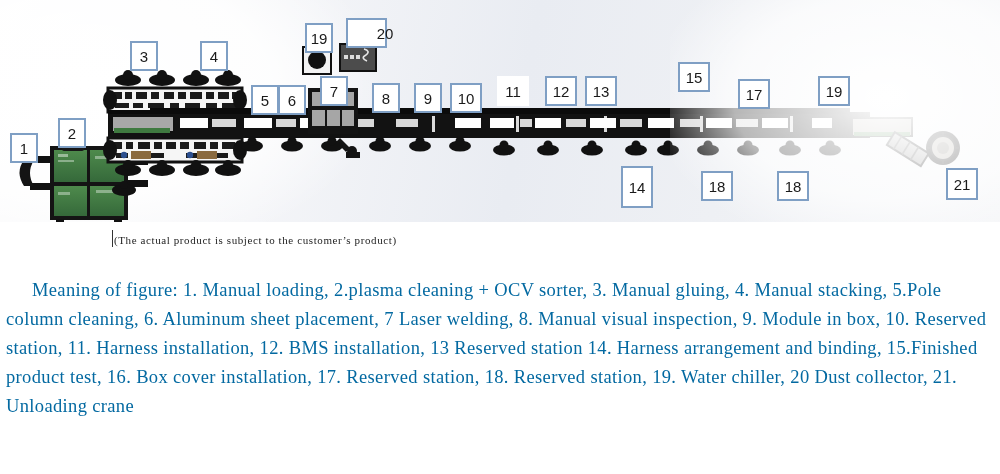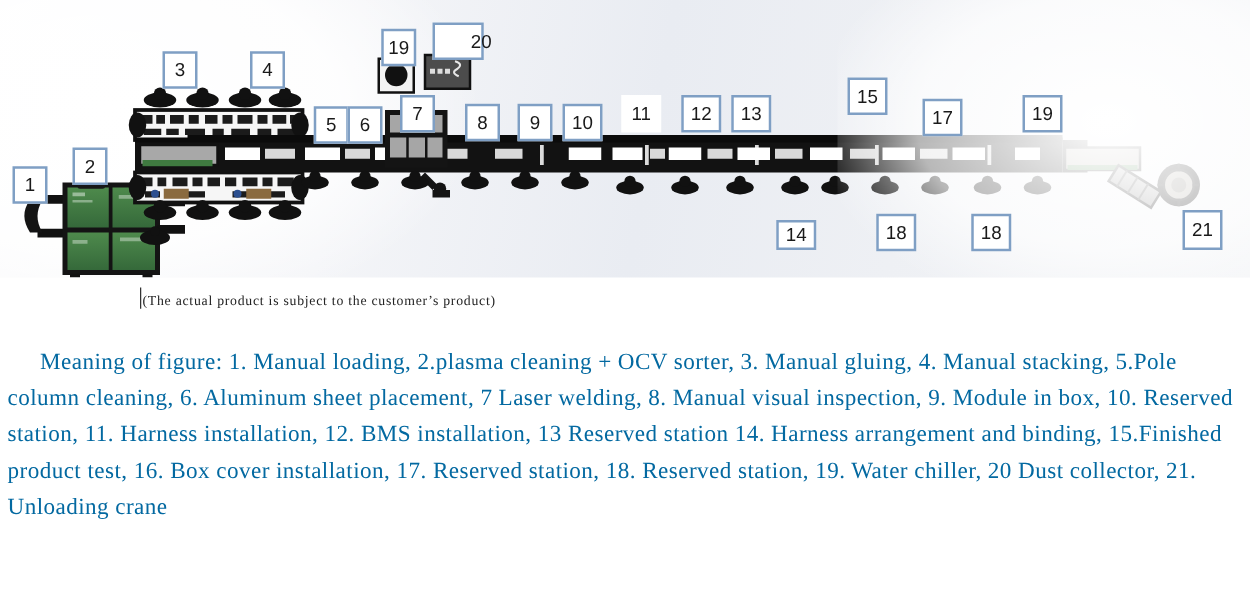--- a/index.html
+++ b/index.html
@@ -405,21 +405,21 @@
       <div class="callout" style="left: 200px; top: 41px; width: 28px; height: 30px;">4</div>
       <div class="callout" style="left: 251px; top: 85px; width: 28px; height: 30px;">5</div>
       <div class="callout" style="left: 278px; top: 85px; width: 28px; height: 30px;">6</div>
       <div class="callout" style="left: 320px; top: 76px; width: 28px; height: 30px;">7</div>
       <div class="callout" style="left: 372px; top: 83px; width: 28px; height: 30px;">8</div>
       <div class="callout" style="left: 414px; top: 83px; width: 28px; height: 30px;">9</div>
       <div class="callout" style="left: 450px; top: 83px; width: 32px; height: 30px;">10</div>
       <div class="callout noborder" style="left: 497px; top: 76px; width: 32px; height: 30px;">11</div>
       <div class="callout" style="left: 545px; top: 76px; width: 32px; height: 30px;">12</div>
       <div class="callout" style="left: 585px; top: 76px; width: 32px; height: 30px;">13</div>
-      <div class="callout" style="left: 621px; top: 176px; width: 32px; height: 24px;">14</div>
+      <div class="callout" style="left: 621px; top: 166px; width: 32px; height: 42px;">14</div>
       <div class="callout" style="left: 650px; top: 62px; width: 32px; height: 30px; margin-left: 28px;">15</div>
       <div class="callout" style="left: 701px; top: 171px; width: 32px; height: 30px;">18</div>
       <div class="callout" style="left: 738px; top: 79px; width: 32px; height: 30px;">17</div>
       <div class="callout" style="left: 777px; top: 171px; width: 32px; height: 30px;">18</div>
       <div class="callout" style="left: 818px; top: 76px; width: 32px; height: 30px;">19</div>
       <div class="callout" style="left: 305px; top: 23px; width: 28px; height: 30px;">19</div>
       <div class="callout" style="left: 346px; top: 18px; width: 32px; height: 30px; padding-left: 37px;">20</div>
       <div class="callout" style="left: 930px; top: 168px; width: 32px; height: 32px; margin-left: 16px;">21</div>
     </div>
 

